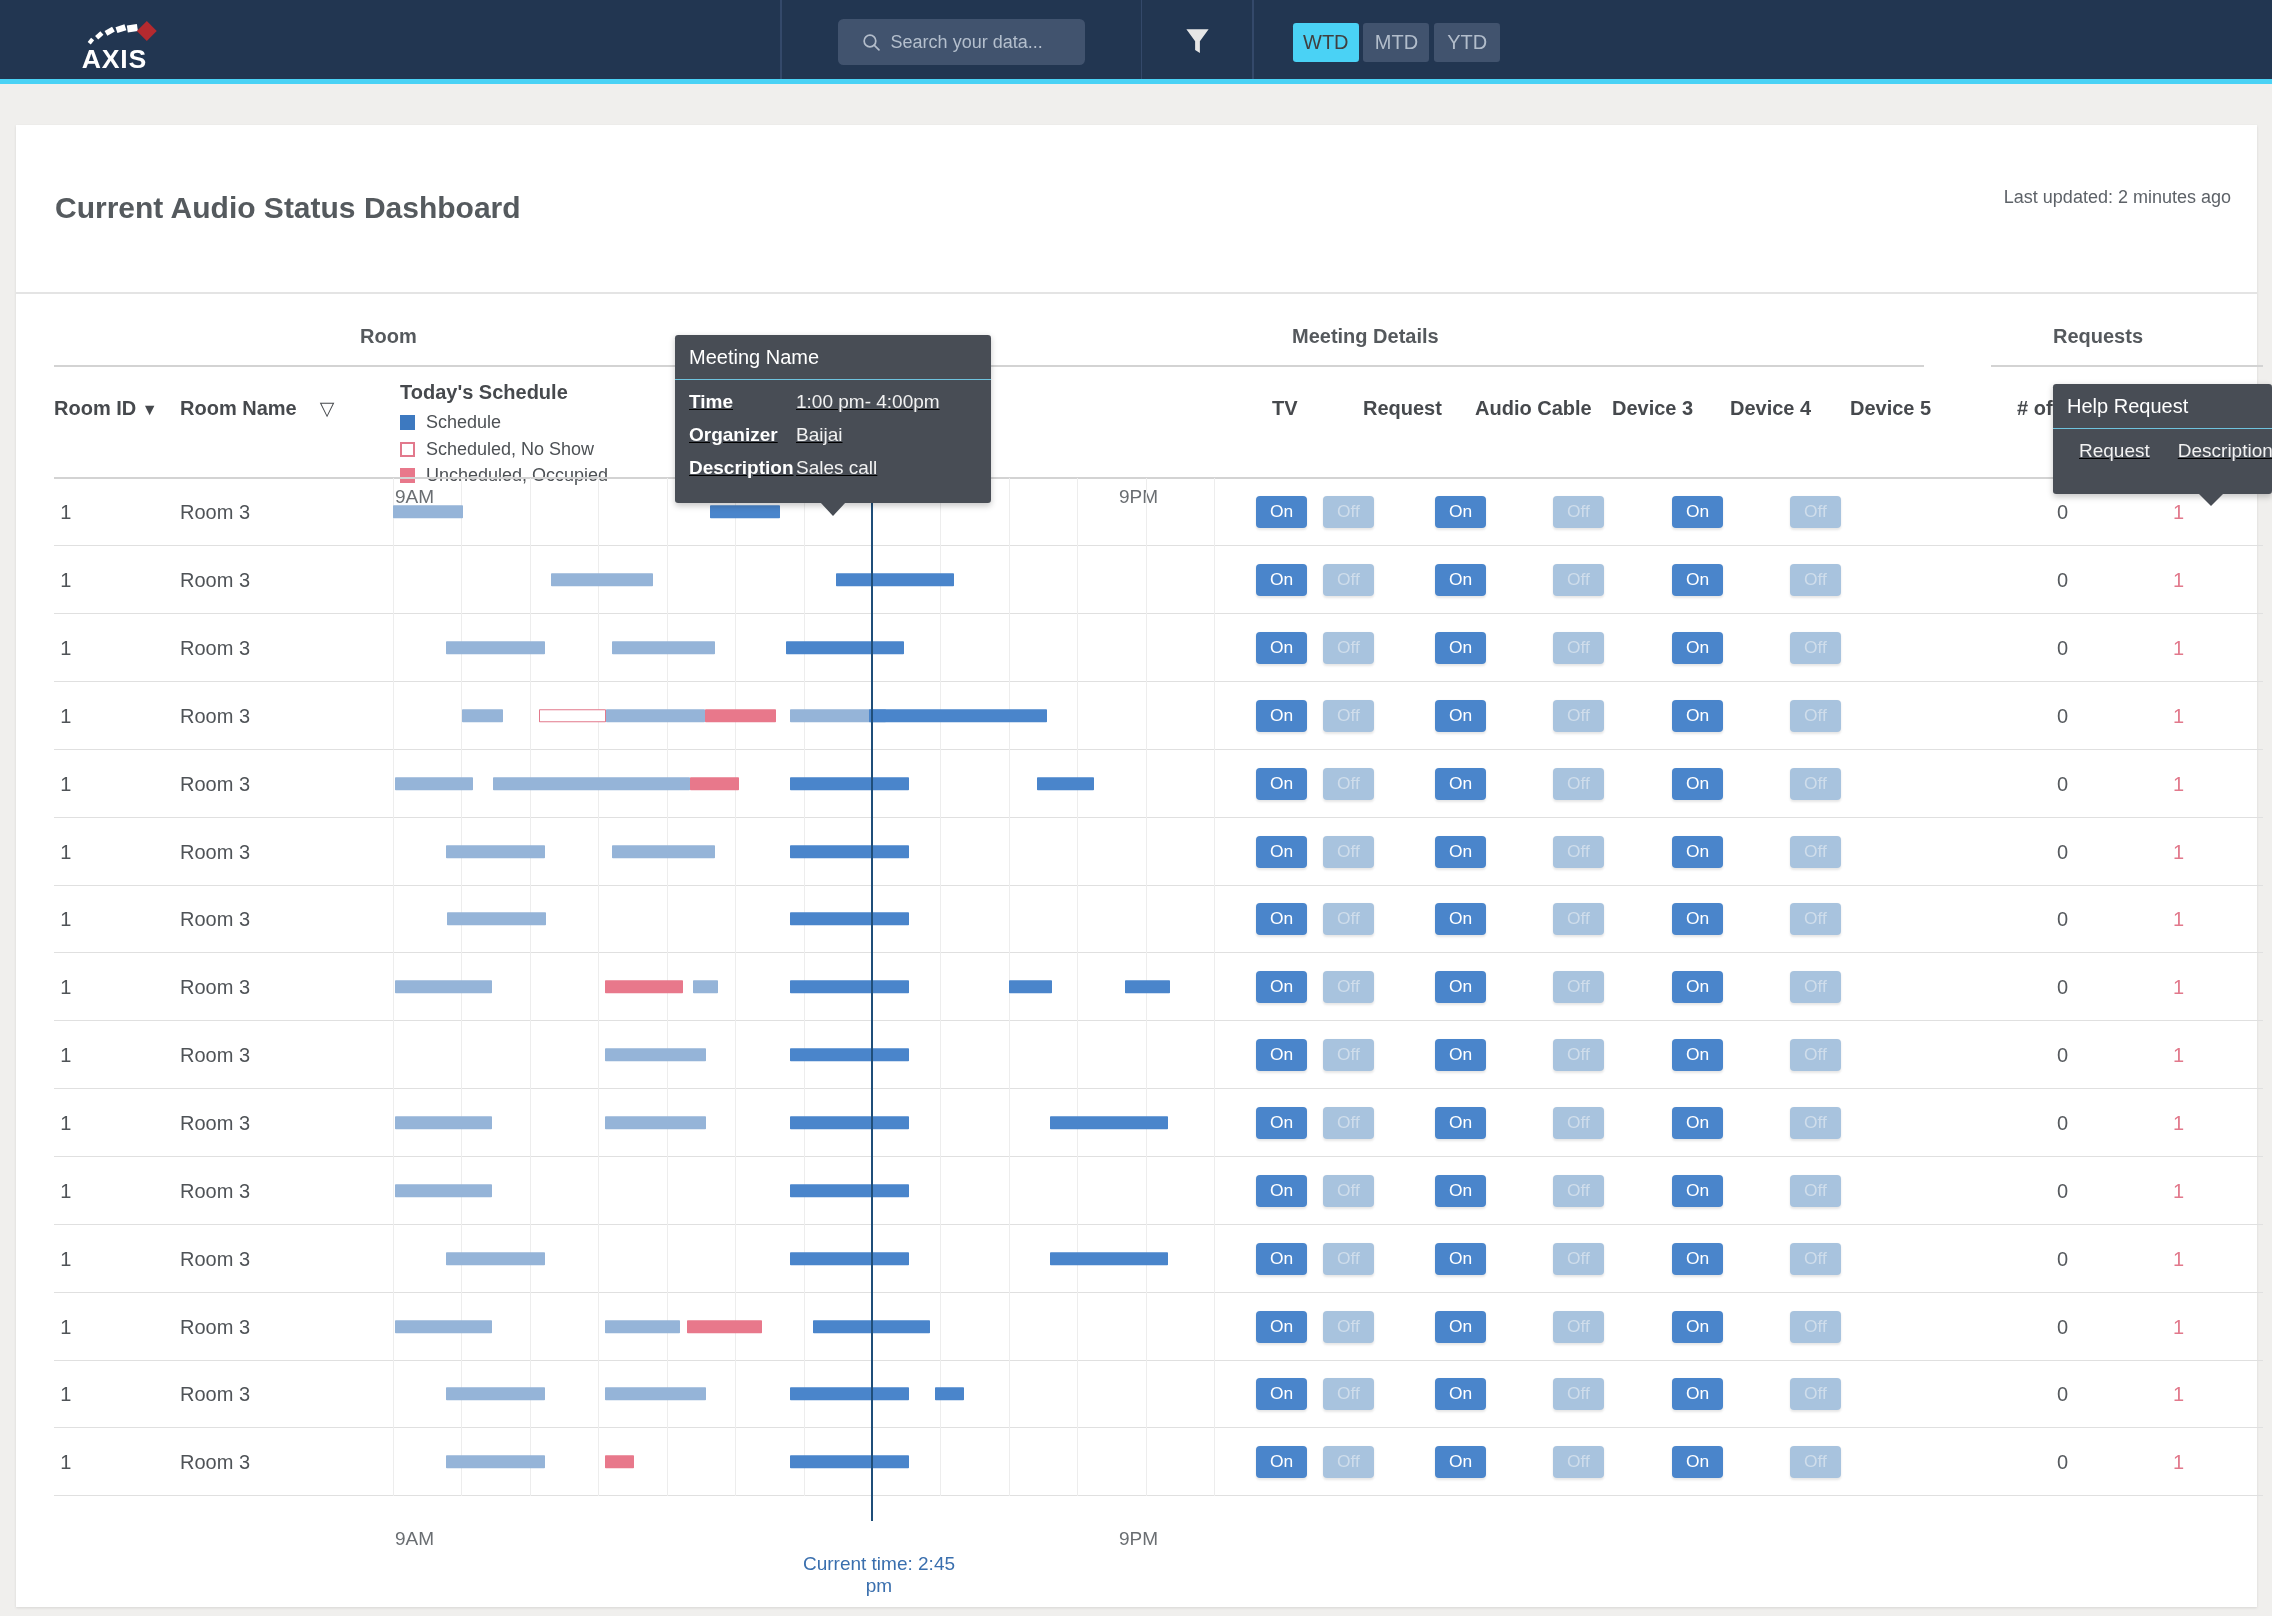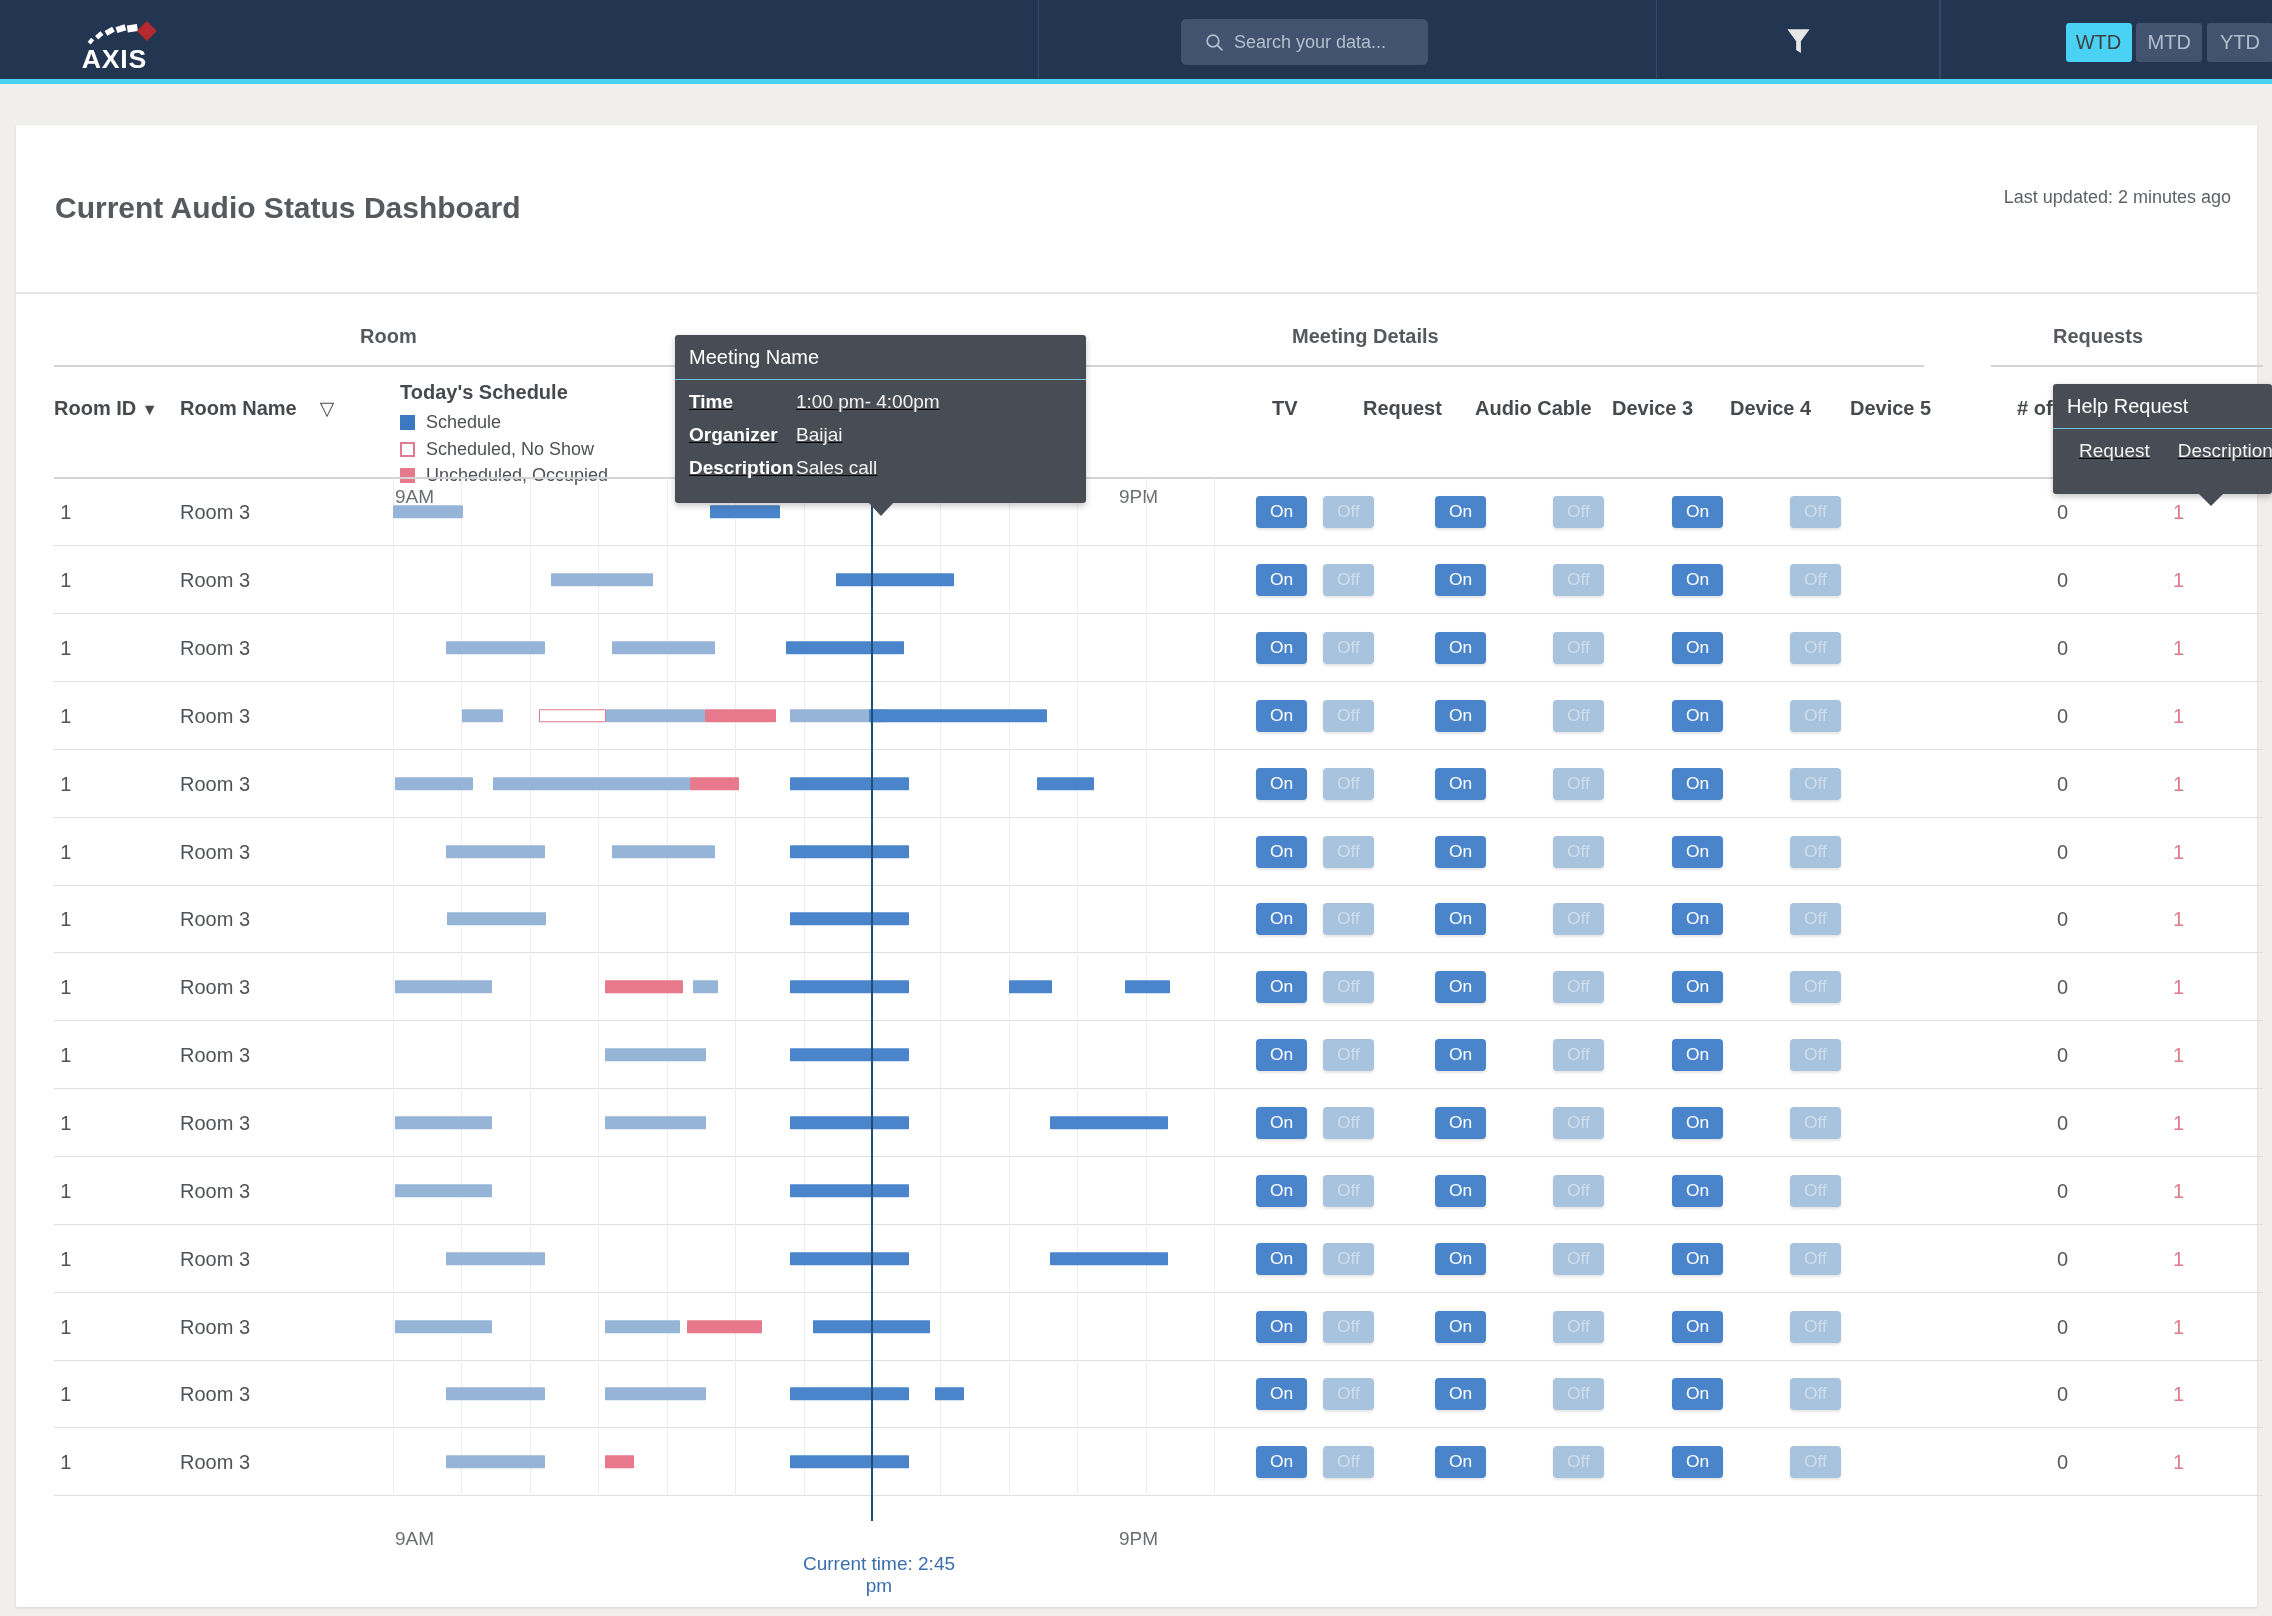--- a/index.html
+++ b/index.html
@@ -10,21 +10,20 @@
     overflow: hidden;
   }
 
   
   .topnav {
     position: relative;
     height: 84px;
     background: #223651;
     display: flex;
     align-items: center;
-    justify-content: space-between;
   }
   .topnav-underline {
     position: absolute; left: 0; right: 0; bottom: 0;
     height: 4.7px; background: #4ad2f5;
   }
   .logo-wrap {
     width: 237px; height: 84px;
     display: flex; align-items: center; justify-content: center;
     padding-left: 8px;
   }
@@ -233,21 +232,21 @@
   .tt-line { display: flex; margin-bottom: 11px; }
   .tt-k { width: 107px; font-size: 19px; font-weight: bold; color: #ffffff; }
   .tt-v { font-size: 19px; color: #f2f2f2; }
   .tt-arrow {
     position: absolute; left: 50%; transform: translateX(-50%);
     bottom: -13.4px; width: 0; height: 0;
     border-left: 13.4px solid transparent;
     border-right: 13.4px solid transparent;
     border-top: 14px solid #484d55;
   }
-  #tooltip-meeting { left: 675px; top: 335px; width: 411px; }
+  #tooltip-meeting { left: 675px; top: 335px; width: 316px; }
   #tooltip-help    { left: 2053px; top: 384px; width: 219px; }
   #tooltip-help .tt-body { padding: 11px 14px 32px 14px; margin-left: 12px; }
   .tt-cols { display: flex; gap: 28px; }
   .tt-col { font-size: 19px; color: #f2f2f2; }
   #tooltip-help .tt-arrow { left: 72%; bottom: -12.6px; border-top-width: 13.4px; }
 </style>
 </head>
 <body>
 
 <div class="topnav">

